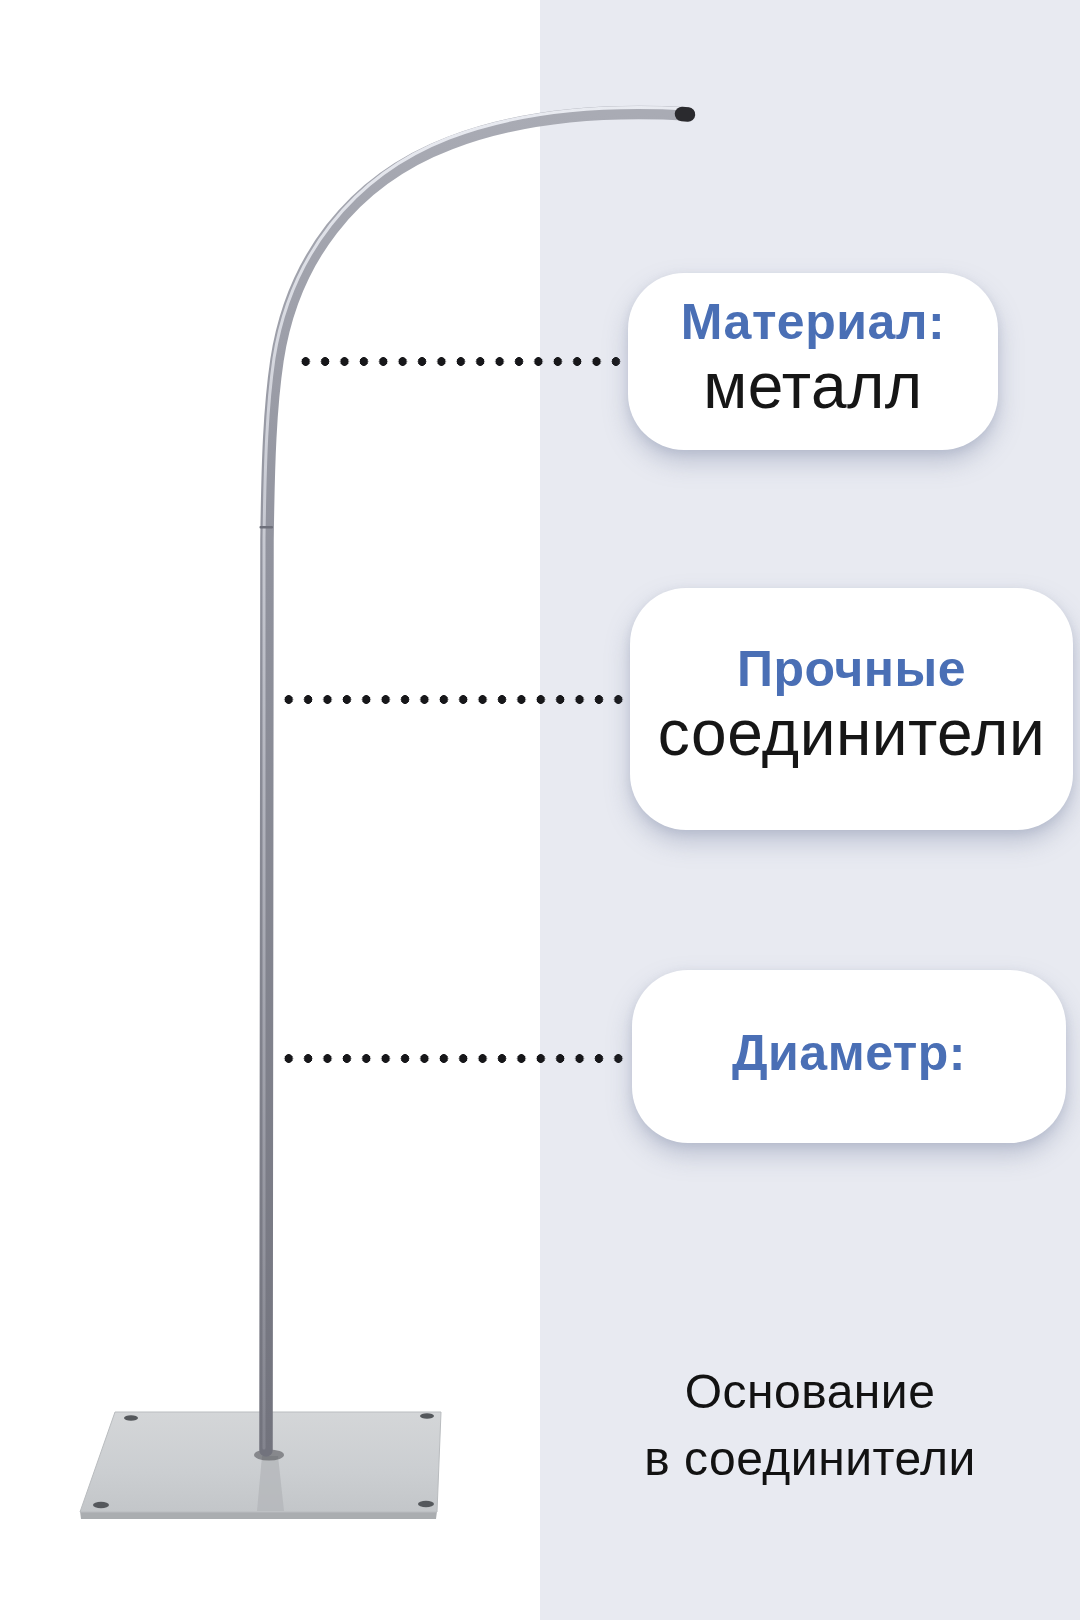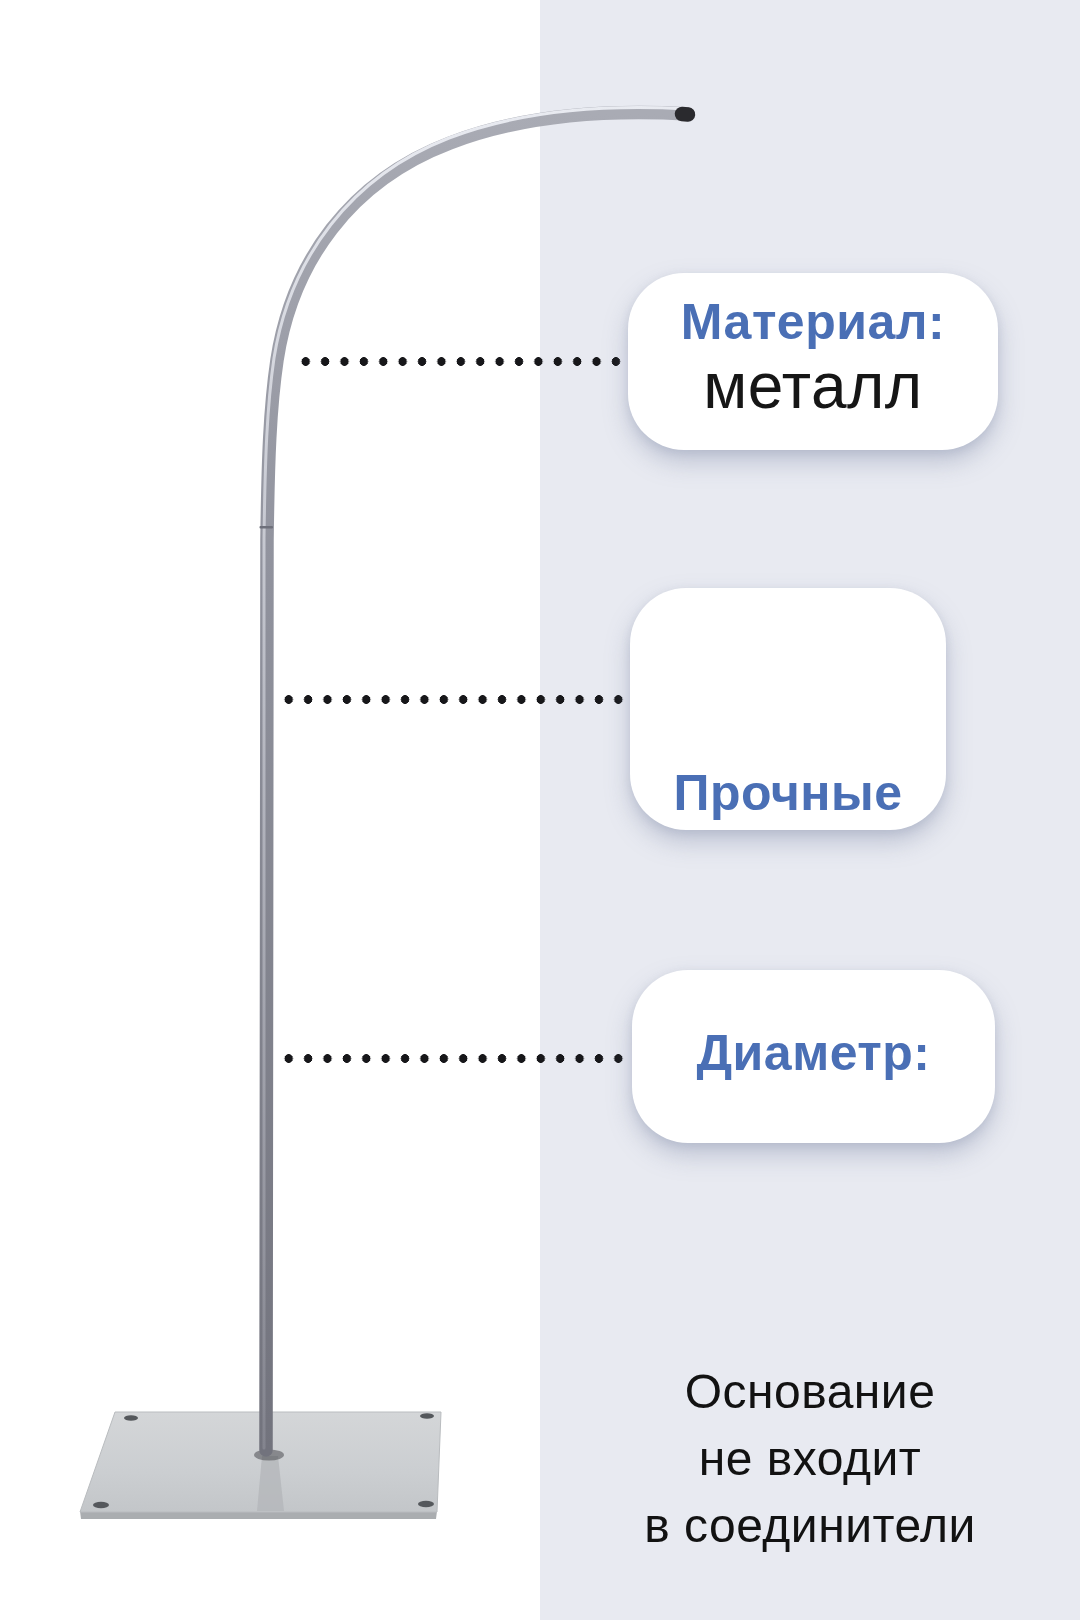--- a/index.html
+++ b/index.html
@@ -32,22 +32,22 @@
   .leader-1{left:296px;top:357px;width:332px;}
   .leader-2{left:279px;top:695px;width:351px;}
   .leader-3{left:279px;top:1054px;width:353px;}
   .card{
     position:absolute;background:var(--card-bg,#fff);border-radius:56px;
     box-shadow:0 12px 24px rgba(122,132,162,.38),0 3px 8px rgba(122,132,162,.18);
     display:flex;flex-direction:column;align-items:center;justify-content:center;
     text-align:center;padding-bottom:8px;
   }
   .card-1{left:628px;top:273px;width:370px;height:177px;justify-content:center;}
-  .card-2{left:630px;top:588px;width:316px;height:242px;justify-content:flex-end;}
-  .card-3{left:632px;top:970px;width:363px;height:173px;gap:48px;}
+  .card-2{left:630px;top:588px;width:443px;height:242px;}
+  .card-3{left:632px;top:970px;width:434px;height:173px;gap:48px;}
   .card-heading{
     font-size:50px;font-weight:bold;line-height:1.16;
     color:var(--accent-blue,#4a6fb5);letter-spacing:.5px;
   }
   .card-line{
     font-size:64px;line-height:1.12;color:var(--body-text,#161616);letter-spacing:.5px;
   }
   .note{
     position:absolute;left:540px;top:1330px;width:540px;
     text-align:center;font-size:48px;line-height:67px;
@@ -111,25 +111,25 @@
   <div class="leader leader-2"></div>
   <div class="leader leader-3"></div>
 
   <div class="card card-1">
     <div class="card-heading">Материал:</div>
     <div class="card-line">металл</div>
   </div>
 
   <div class="card card-2">
     <div class="card-heading">Прочные</div>
+    <div class="card-line">соединители</div>
   </div>
 
   <div class="card card-3">
     <div class="card-heading">Диаметр:</div>
   </div>
 
   <div class="note">
     <div>Основание</div>
-    <div>не входит</div>
     <div>в соединители</div>
   </div>
 
 </div>
 
 </body></html>

